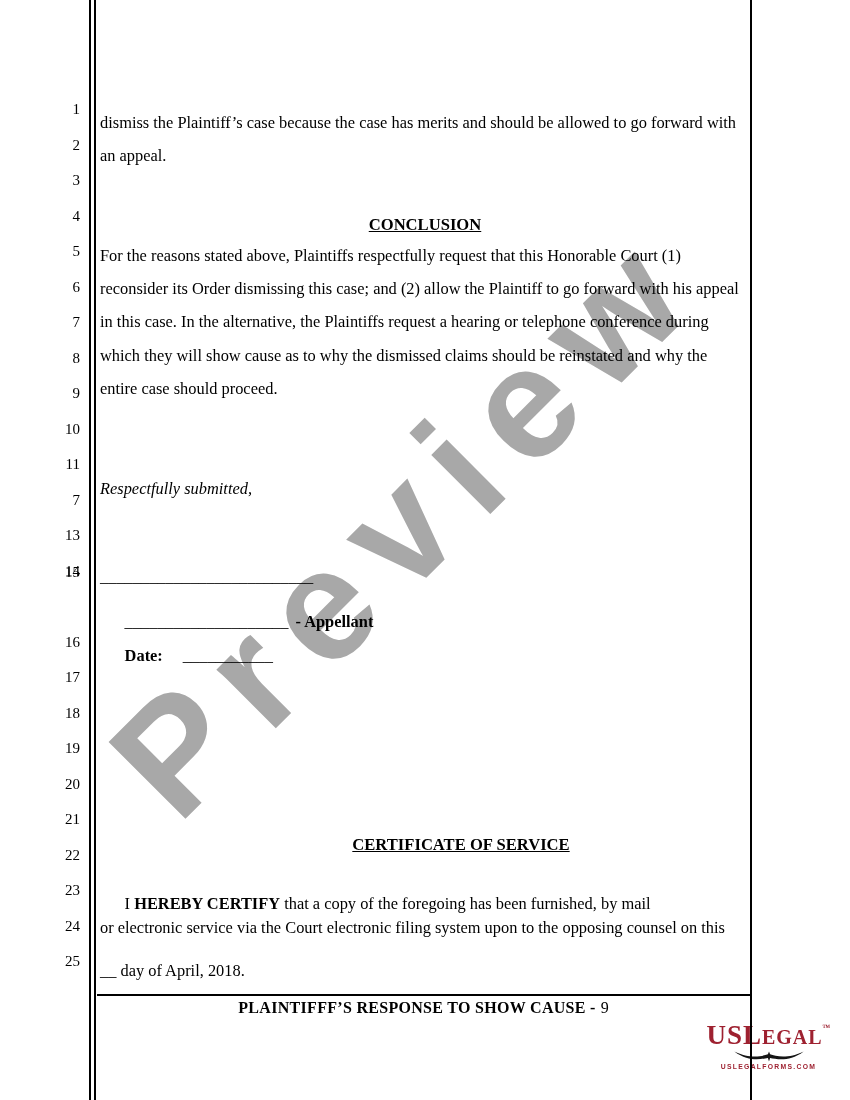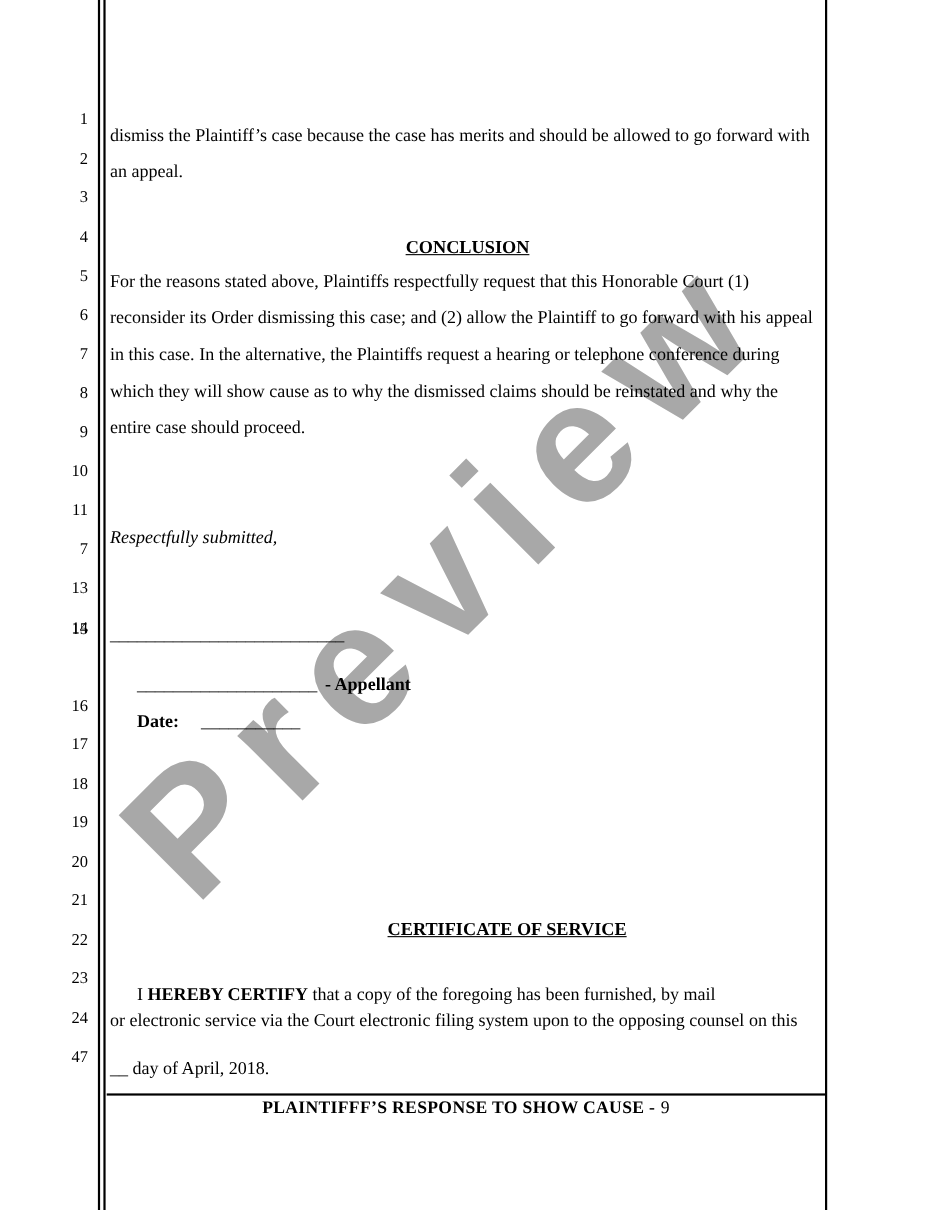--- a/index.html
+++ b/index.html
@@ -75,21 +75,21 @@
       <div class="line-num" style="top: 564px;">15</div>
       <div class="line-num" style="top: 633.5px;">16</div>
       <div class="line-num" style="top: 669px;">17</div>
       <div class="line-num" style="top: 704.5px;">18</div>
       <div class="line-num" style="top: 740px;">19</div>
       <div class="line-num" style="top: 775.5px;">20</div>
       <div class="line-num" style="top: 811px;">21</div>
       <div class="line-num" style="top: 846.5px; margin-left: 24px;">22</div>
       <div class="line-num" style="top: 882px;">23</div>
       <div class="line-num" style="top: 917.5px;">24</div>
-      <div class="line-num" style="top: 953px;">47</div>
+      <div class="line-num" style="top: 953px;">25</div>
     </div>
 
   <div class="content">
 
     <div class="para" style="top:106px;">dismiss the Plaintiff’s case because the case has merits and should be allowed to go forward with
 an appeal.</div>
 
     <div class="heading" style="top:215px;">CONCLUSION</div>
 
     <div class="para" style="top:239px;">For the reasons stated above, Plaintiffs respectfully request that this Honorable Court (1)
@@ -119,14 +119,23 @@
     <div class="single" style="top:918px;">or electronic service via the Court electronic filing system upon to the opposing counsel on this</div>
 
     <div class="single" style="top:961px;">__ day of April, 2018.</div>
 
   </div>
 
   <div class="footer-title">
     <span class="main">PLAINTIFFF’S RESPONSE TO SHOW CAUSE -</span><span class="pagenum">9</span>
   </div>
 
+  <div class="logo">
+    <div class="brand" style="color: rgb(158, 33, 48);">
+      <span class="big">USL</span><span class="small-caps">EGAL</span><span class="tm">™</span>
+    </div>
+    <svg class="eagle" viewBox="0 0 100 18" xmlns="http://www.w3.org/2000/svg">
+      <path d="M2 2 C 22 12, 40 9, 48.5 6 L 50 2 L 51.5 6 C 60 9, 78 12, 98 2 C 78 17, 61 12.5, 51.5 11 L 50 16 L 48.5 11 C 39 12.5, 22 17, 2 2 Z" fill="#151515"></path>
+    </svg>
+    <div class="site" style="color: rgb(158, 33, 48);">USLEGALFORMS.COM</div>
+  </div>
 
 </div>
 
 </body></html>

